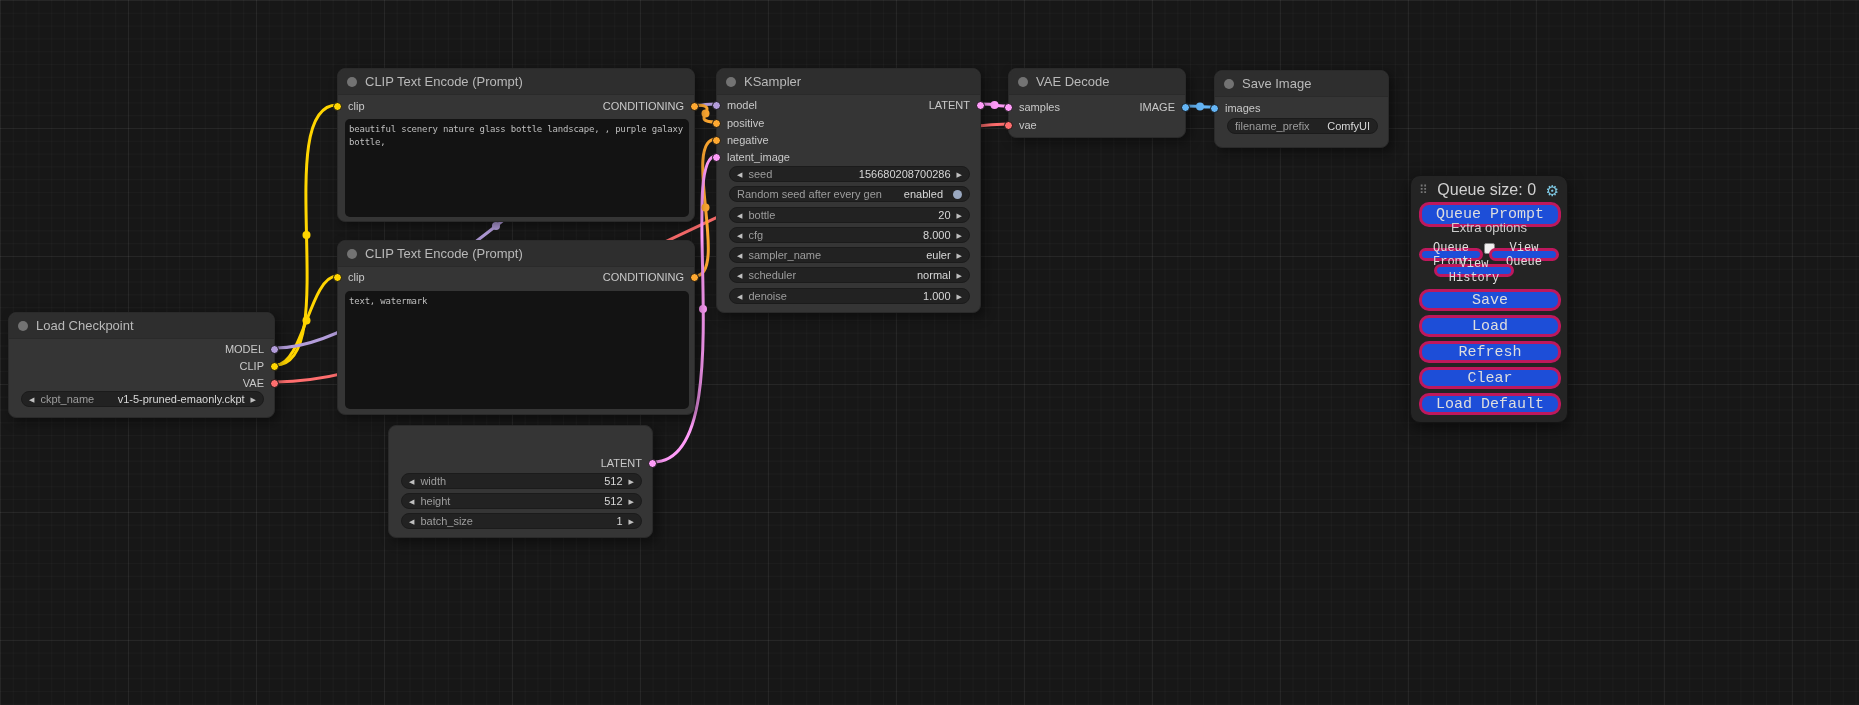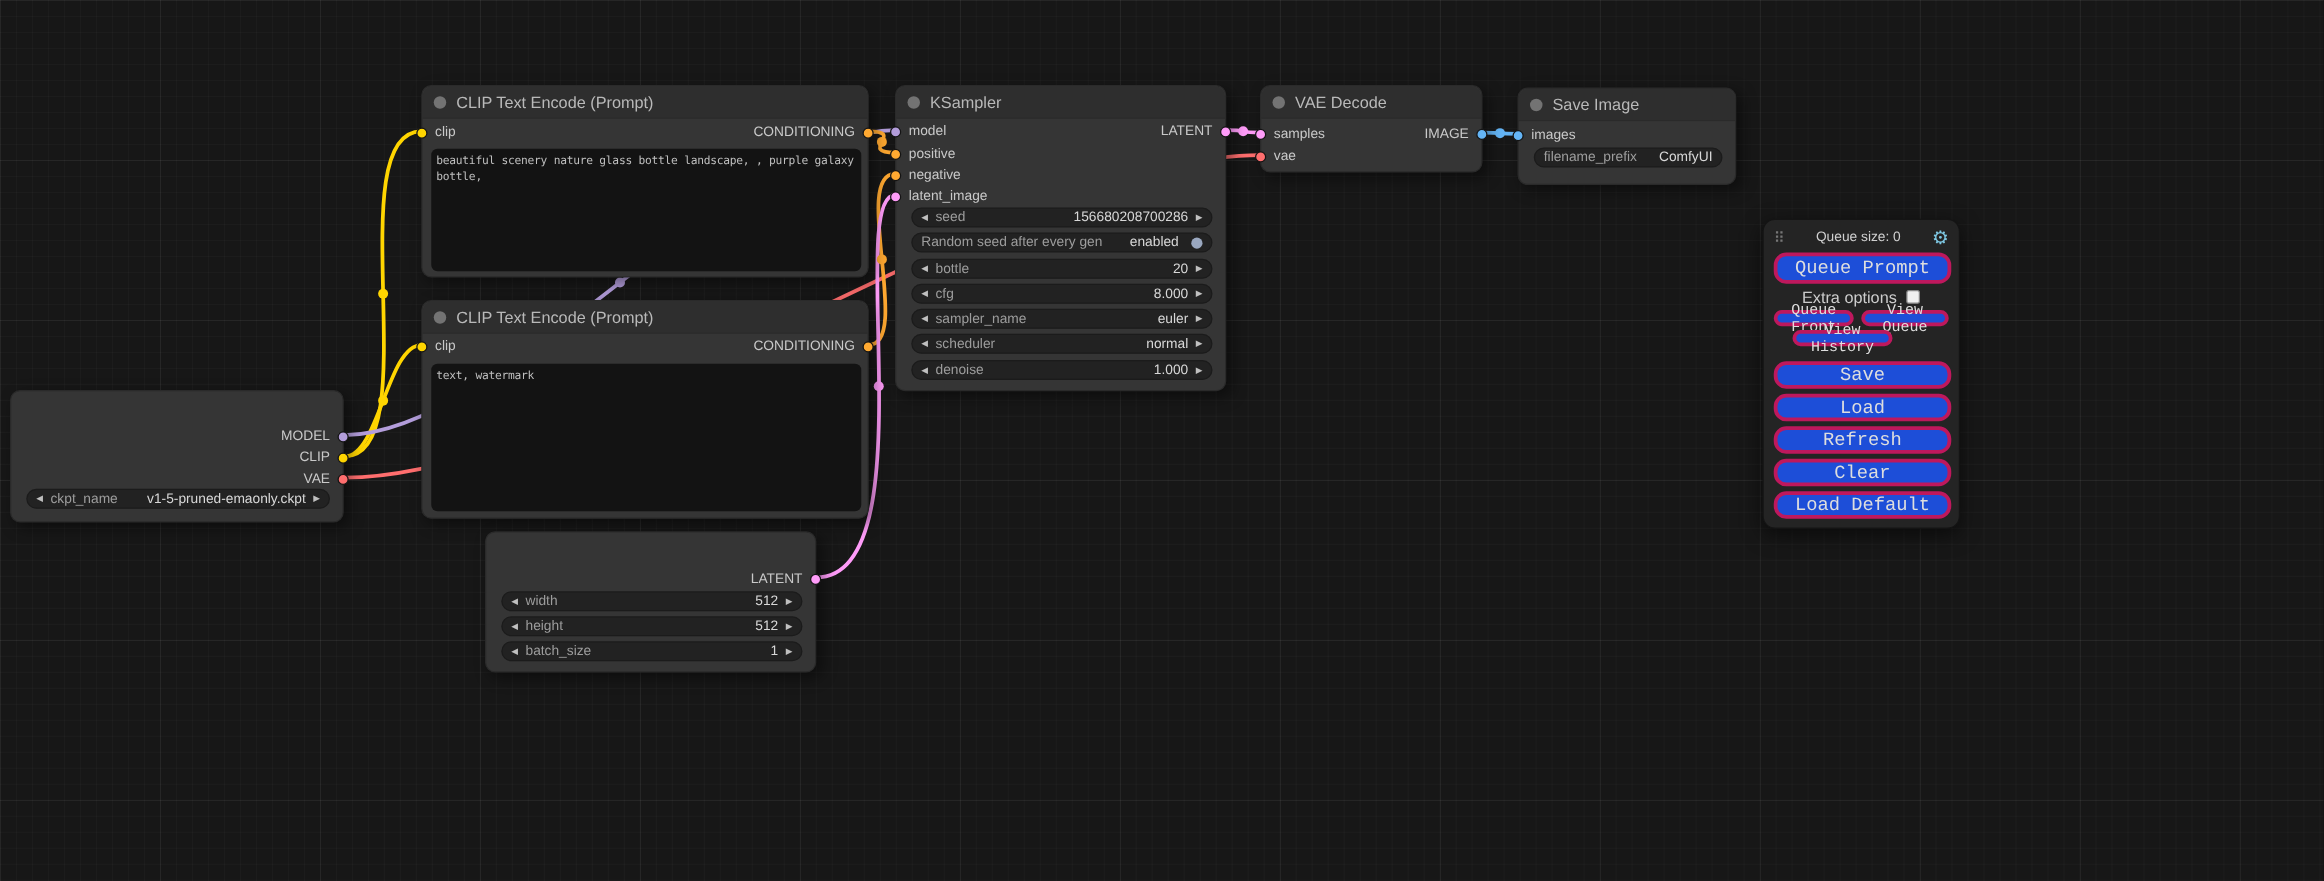--- a/index.html
+++ b/index.html
@@ -52,31 +52,31 @@
   }
 
   .menu {
     position:absolute; left:1410px; top:175px; width:158px; height:248px;
     background:#242424; border:1px solid #141414; border-radius:10px;
     box-shadow:0 5px 16px rgba(0,0,0,0.55); color:#ccc;
   }
   .menu-header { position:absolute; top:5px; left:0; right:0; height:18px;
     display:flex; align-items:center; padding:0 8px; }
   .drag-handle { color:#777; font-size:12px; flex:none; }
-  .queue-size { flex:1; text-align:center; font-size:11px; color:#d0d0d0; }
+  .queue-size { flex:1; text-align:center; font-size:16px; color:#d0d0d0; }
   .gear { font-size:15px; flex:none; line-height:1; }
   .btn {
     position:absolute; background:#1d4ed8; border:3px solid #be185d; color:#dedede;
     display:flex; align-items:center; justify-content:center;
     font-family:Liberation Mono, monospace; border-radius:10px; cursor:pointer;
   }
   .btn.big   { left:8px; width:142px; height:22px; font-size:15px; }
   .btn.small { height:13px; font-size:12px; border-radius:7px; }
   .extra-row { position:absolute; top:54px; left:0; right:0; height:14px;
-    display:flex; align-items:center; justify-content:center; gap:8px; font-size:13px; }
+    display:flex; align-items:center; justify-content:center; gap:8px; font-size:13px;flex-direction:column; }
   .checkbox { width:11px; height:11px; background:#f0f0f0; border:1px solid #888;
     border-radius:2px; flex:none; }
 </style>
 </head>
 <body>
 
 <div class="canvas">
 
   <svg class="wires" width="1859" height="705">
     <path class="wire" d="M 276 365 C 343 365, 270 105, 337 105" stroke="#FFD500"></path>
@@ -94,20 +94,24 @@
     <circle cx="496" cy="226" r="4" fill="#B39DDB"></circle>
     <circle cx="642" cy="253" r="4" fill="#FF6E6E"></circle>
     <circle cx="705.5" cy="113.5" r="4" fill="#FFA931"></circle>
     <circle cx="705.5" cy="207.5" r="4" fill="#FFA931"></circle>
     <circle cx="703" cy="309" r="4" fill="#FF9CF9"></circle>
     <circle cx="994.5" cy="105" r="4" fill="#FF9CF9"></circle>
     <circle cx="1200" cy="106.5" r="4" fill="#64B5F6"></circle>
   </svg>
 
   <div class="node" style="left:8px;top:312px;width:267px;height:106px">
+    <div class="ntitle">
+      <span class="tdot"></span>
+      <span>Load Checkpoint</span>
+    </div>
     <div class="port out" style="top:30px">
       <span class="pdot" style="background-color: rgb(179, 157, 219);"></span>
       <span>MODEL</span>
     </div>
     <div class="port out" style="top:47px">
       <span class="pdot" style="background-color: rgb(255, 213, 0);"></span>
       <span>CLIP</span>
     </div>
     <div class="port out" style="top:64px">
       <span class="pdot" style="background-color: rgb(255, 110, 110);"></span>

